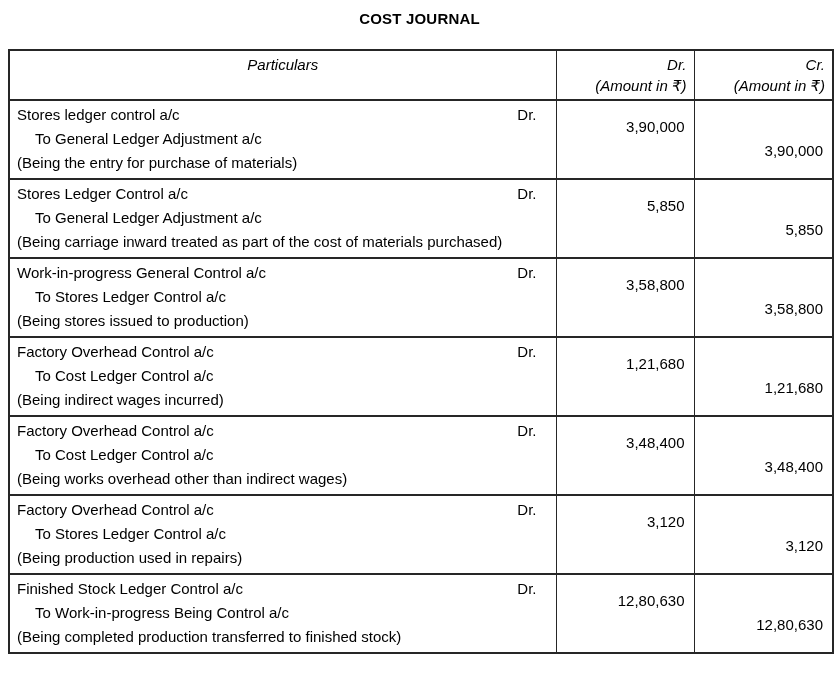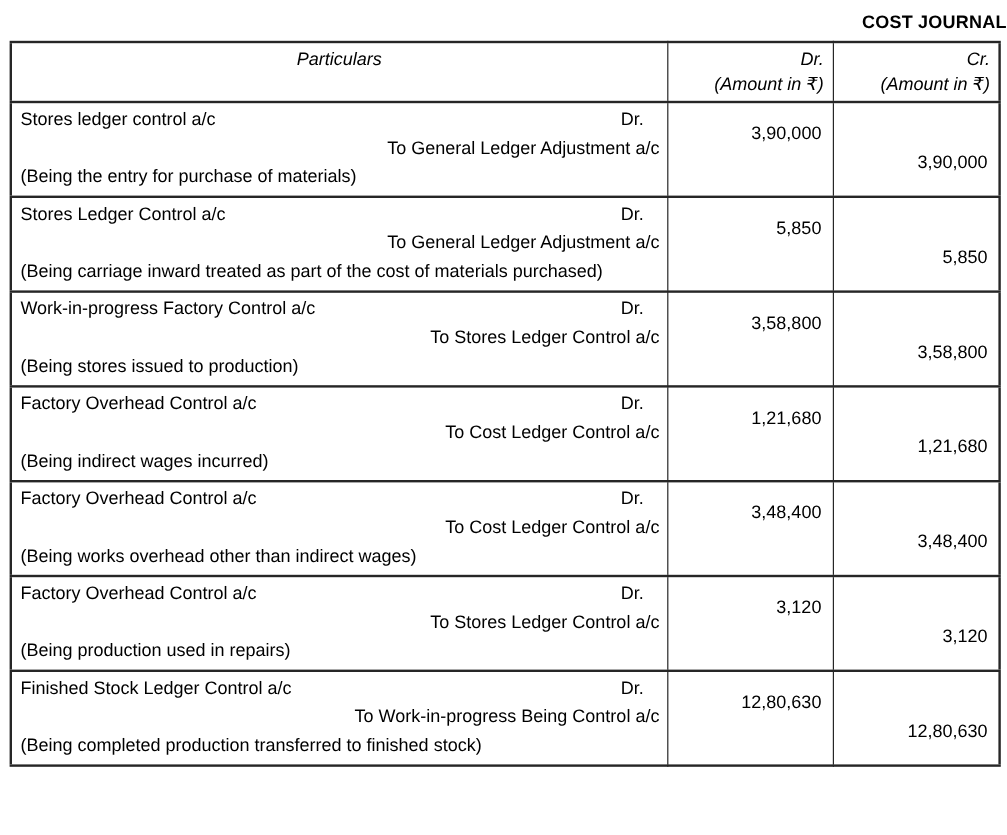--- a/index.html
+++ b/index.html
@@ -10,25 +10,25 @@
     font-family: "Liberation Sans", "DejaVu Sans", sans-serif;
   }
   .page {
     width: 839px;
     height: 696px;
     box-sizing: border-box;
     padding-top: 8px;
     overflow: hidden;
   }
   .doc-title {
-    text-align: right;
+    text-align: center;
     font-weight: bold;
     font-size: 15px;
     letter-spacing: 0.2px;
-    margin: 2px 0 7px 0;
+    margin: 2px 0 22px 0;
   }
   table.journal {
     border-collapse: collapse;
     table-layout: fixed;
     width: 824px;
     margin-left: 8px;
     border: 2px solid #262626;
   }
   col.c-part { width: 547px; }
   col.c-dr   { width: 138px; }
@@ -57,21 +57,21 @@
   th.h-amt  { text-align: right; padding-right: 7px; }
 
   
   td.part-cell { padding: 2px 6px 3px 7px; line-height: 24px; }
   .line1 {
     display: flex;
     justify-content: space-between;
     align-items: flex-start;
   }
   .dr-marker { padding-right: 13px; }
-  .credit-line { padding-left: 18px; text-align: right; }
+  .credit-line { padding-left: 18px; }
   .narration { text-align: justify; }
 
   td.amt-cell {
     text-align: right;
     padding: 14px 9px 3px 4px;
     line-height: 24px;
   }
   .cr-offset { margin-top: 24px; }
 </style>
 </head>
@@ -132,21 +132,21 @@
       <div>5,850</div>
     </td>
     <td class="amt-cell">
       <div class="cr-offset">5,850</div>
     </td>
   </tr>
 
   <tr>
     <td class="part-cell">
       <div class="line1">
-        <span>Work-in-progress Factory Control a/c</span>
+        <span>Work-in-progress General Control a/c</span>
         <span class="dr-marker">Dr.</span>
       </div>
       <div class="credit-line">To Stores Ledger Control a/c</div>
       <div class="narration">(Being stores issued to production)</div>
     </td>
     <td class="amt-cell">
       <div>3,58,800</div>
     </td>
     <td class="amt-cell">
       <div class="cr-offset">3,58,800</div>

